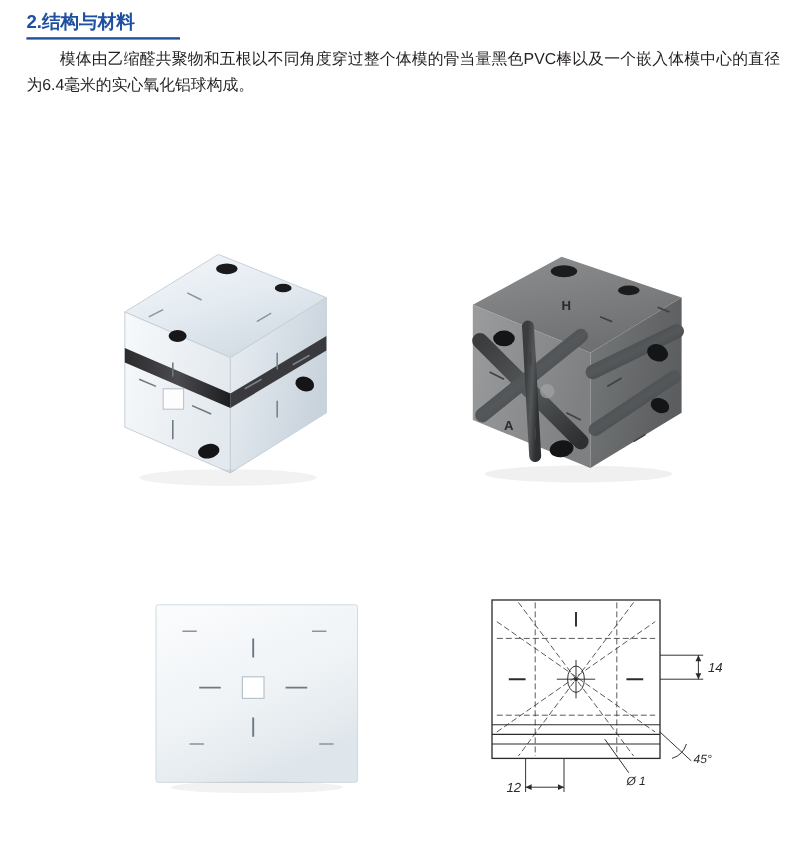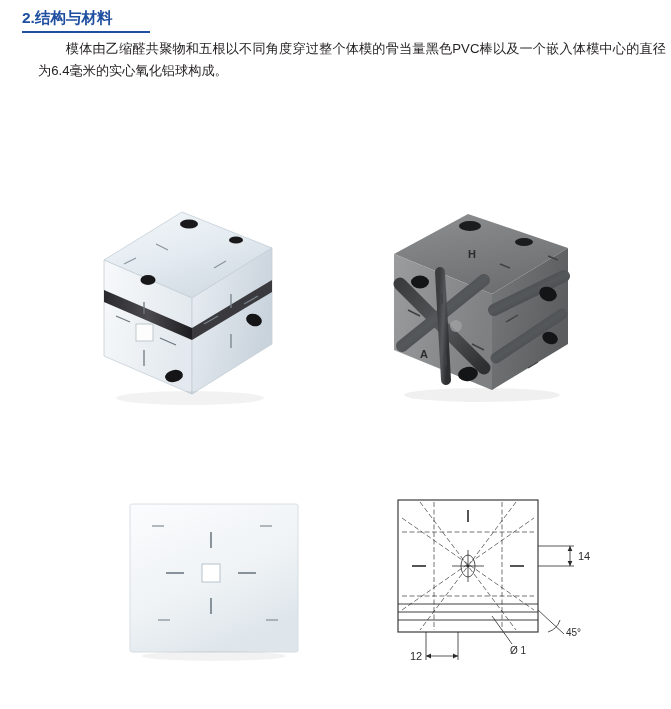--- a/index.html
+++ b/index.html
@@ -44,21 +44,20 @@
   
   .para {
     position: absolute;
     left: 22px;
     width: 628px;
     font-size: 13.2px;
     line-height: 22px;
     text-align: justify;
     text-justify: inter-ideograph;
     color: #231f20;
-    margin-left: 16px;
   }
   .para .indent { display: inline-block; width: 2.1em; }
   #para1 { top: 38px; }
   #para2 { top: 100px; }
 
   
   .fig {
     position: absolute;
   }
 
@@ -78,24 +77,25 @@
   }
   
   #fig-white-face {
     left: 120px;
     top: 492px;
     width: 190px;
     height: 175px;
   }
   
   #fig-drawing {
-    left: 388px;
+    left: 400px;
     top: 492px;
     width: 215px;
     height: 185px;
+    font-style: italic;
   }
 
   .fig svg { display: block; }
 </style>
 </head>
 <body>
 
 <div class="page">
 
   <div class="section-heading">2.结构与材料</div>

